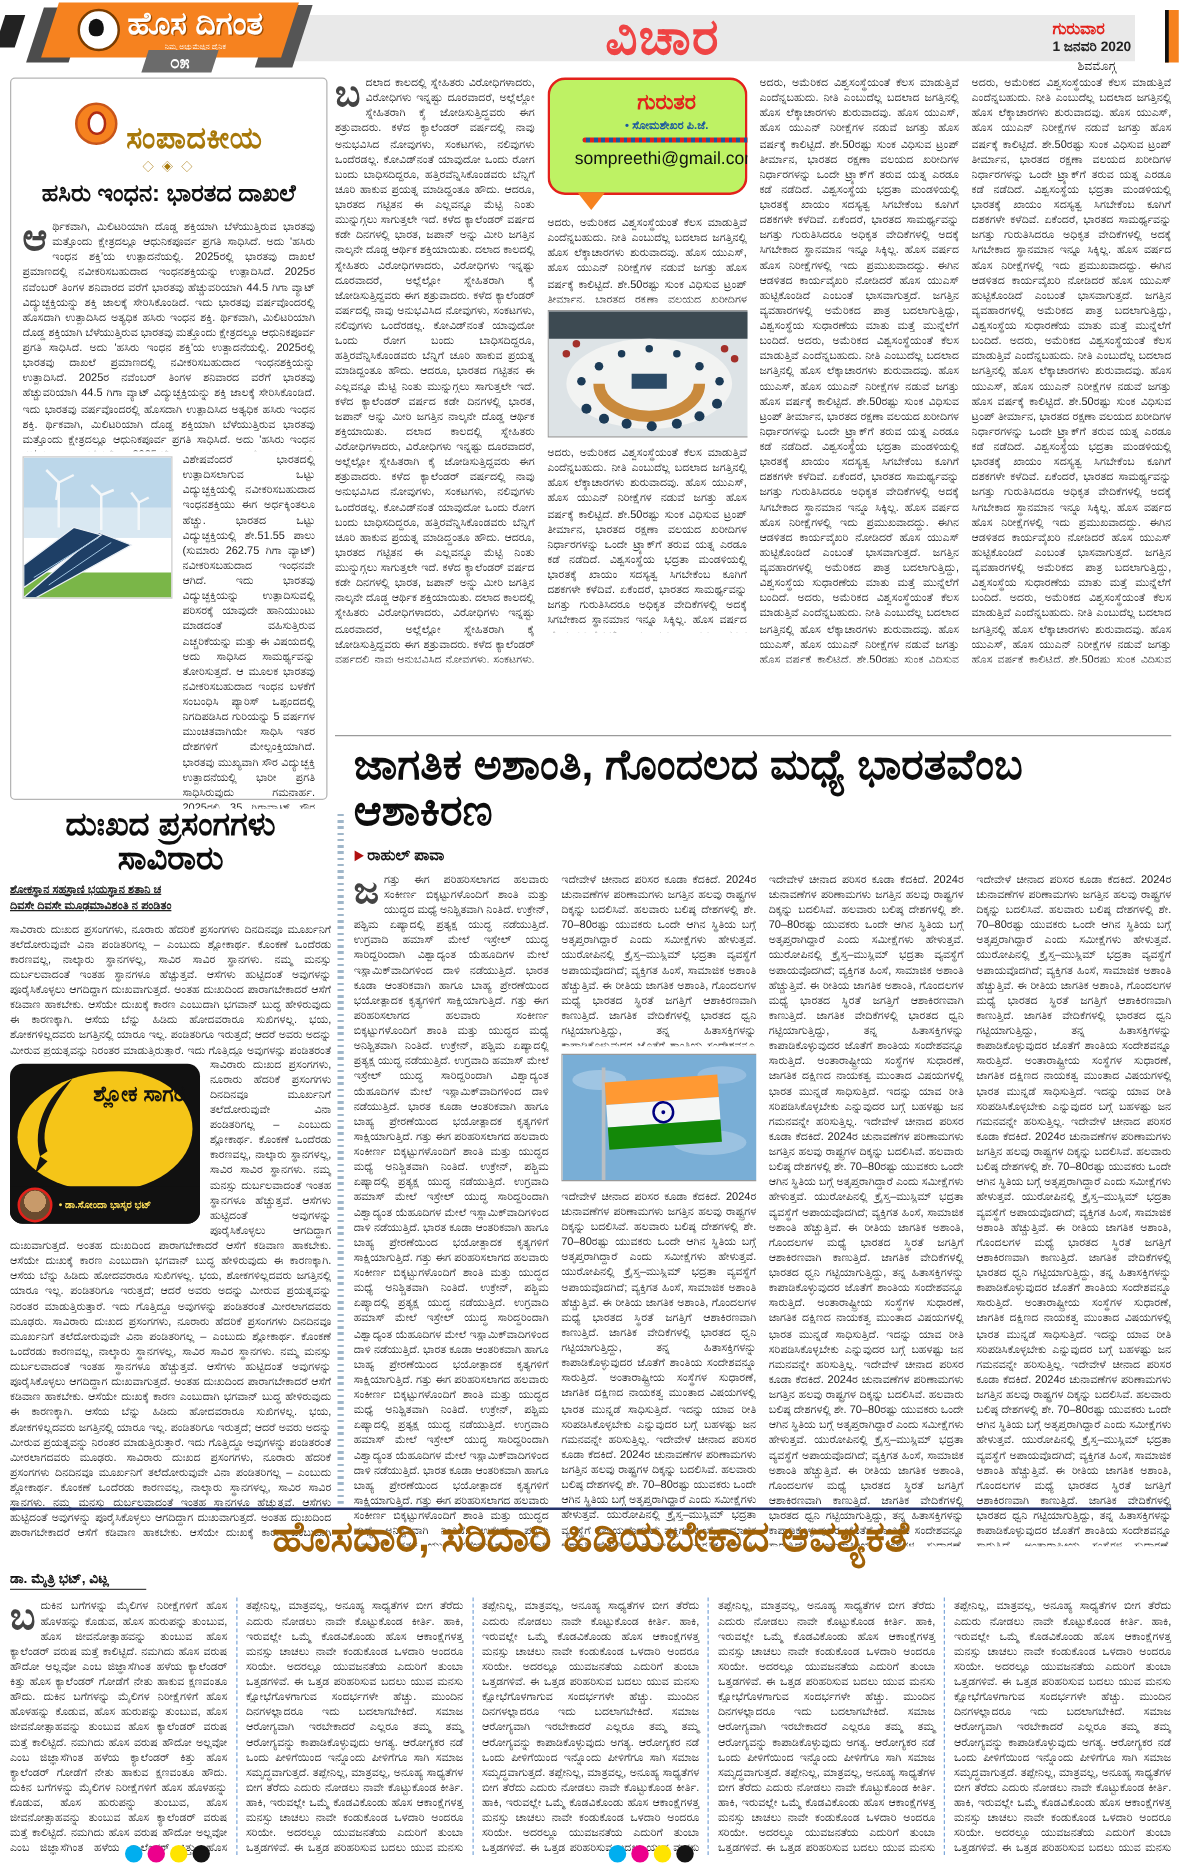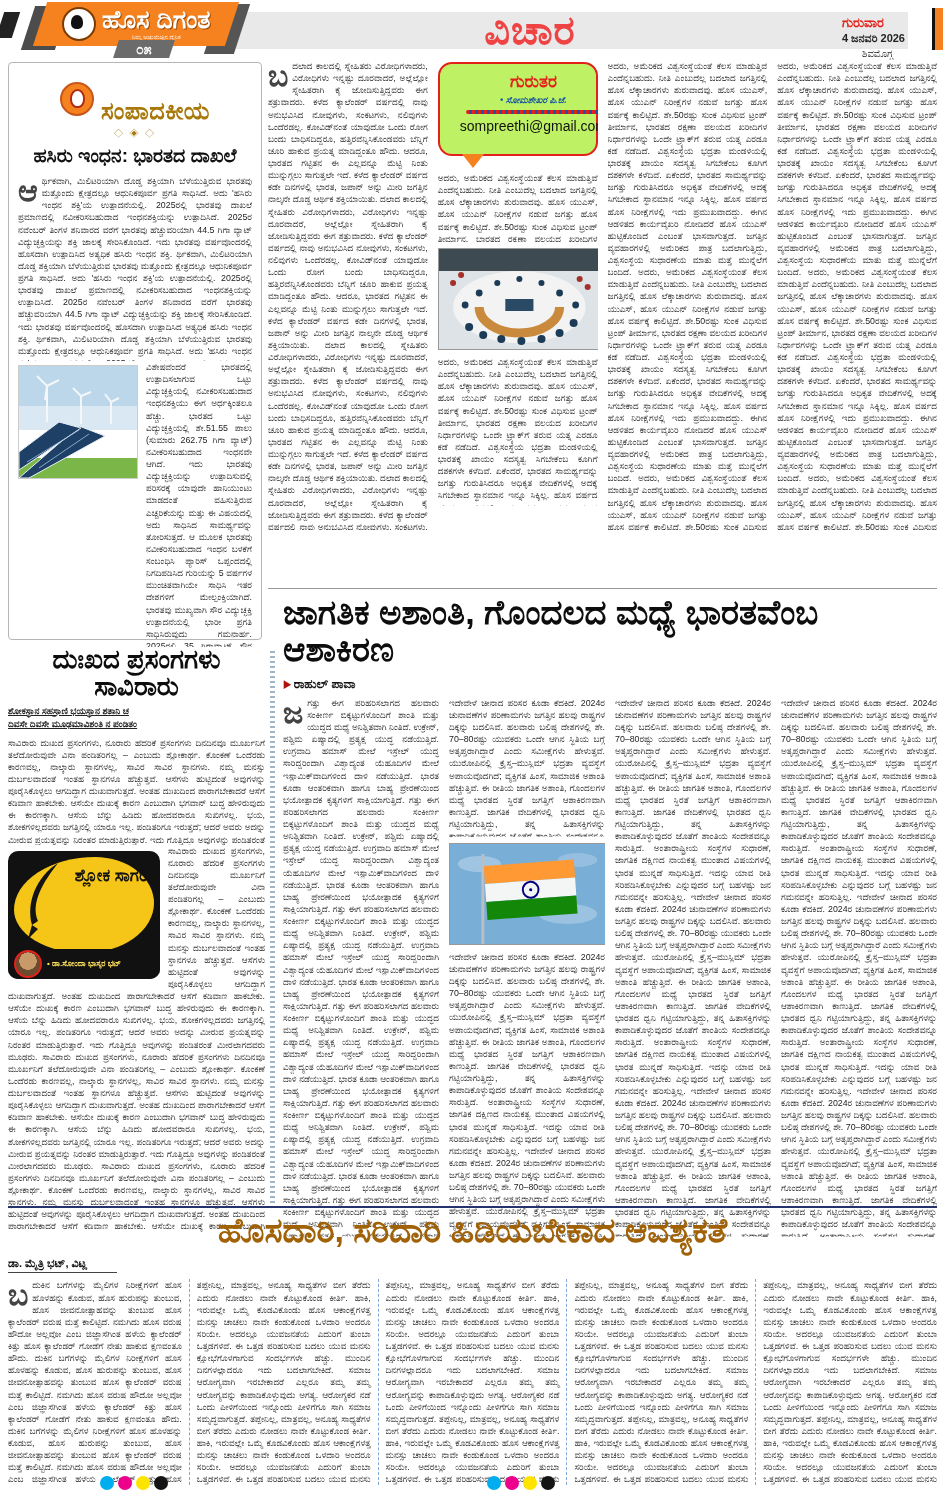--- a/index.html
+++ b/index.html
@@ -45,21 +45,21 @@
 
   
   .main-art{position:absolute;left:268px;top:60px;width:669px;}
   .main-headline{text-align:center;font-size:37px;font-weight:bold;color:#0d0d0d;margin:0 0 10px;line-height:1.1;}
   .cols4{display:flex;gap:10px;}
   .cols4 .col{flex:1 1 0;height:470px;}
   .author-box{position:relative;border:2.5px solid #e3211b;background:#bef264;border-radius:14px;padding:8px 6px 8px 20px;margin:2px 0 16px;display:flex;gap:5px;}
   .author-box::after{content:"";position:absolute;left:22px;bottom:-14px;width:0;height:0;border-left:11px solid transparent;border-right:11px solid transparent;border-top:14px solid #f6821f;}
   .ab-left{flex:1;}
   .ab-col-name{color:#e3211b;font-weight:bold;font-size:17px;text-align:center;}
-  .ab-author{color:#1a56a0;font-weight:bold;font-size:9px;text-align:center;margin-top:3px;font-style:italic;}
+  .ab-author{color:#1a56a0;font-weight:bold;font-size:9px;text-align:center;margin-top:3px;}
   .ab-dots{height:4px;margin:4px 6px;background:repeating-linear-gradient(90deg,#e3211b 0 3px,#1a56a0 3px 6px);border-radius:2px;}
   .ab-email{color:#111;font-size:14px;text-align:center;}
   .ab-photo{width:58px;height:74px;border-radius:4px;flex:0 0 auto;}
   .art-photo{width:100%;height:100px;border:1px solid #999;margin:6px 0;display:block;}
 
   
   .art2{position:absolute;left:283px;top:594px;width:654px;}
   .art2-headline{font-size:34px;font-weight:bold;color:#0d0d0d;margin:0 0 8px;line-height:1.1;}
   .byline2{font-size:12px;font-weight:bold;color:#111;margin:0 0 6px;}
   .byline2 .tri{color:#b01010;font-size:10px;}
@@ -114,21 +114,21 @@
           <span class="tagline">ನಿಮ್ಮ ಅಚ್ಚುಮೆಚ್ಚಿನ ದೈನಿಕ</span>
         </span>
       </div>
     </div>
     <div class="pagenum">
         <span>೦೫</span>
       </div>
     <h1 class="section-title">ವಿಚಾರ</h1>
     <div class="dateblock">
       <div class="day">ಗುರುವಾರ</div>
-      <div class="date">4 ಜನವರಿ 2026</div>
+      <div class="date">1 ಜನವರಿ 2020</div>
     </div>
     <div class="city">ಶಿವಮೊಗ್ಗ</div>
     <div class="orange-bar"></div>
   </div>
 
   <div class="edit-box">
     <div class="edit-head">
       <span class="edit-emblem"></span>
       <span class="edit-label">ಸಂಪಾದಕೀಯ</span>
     </div>

